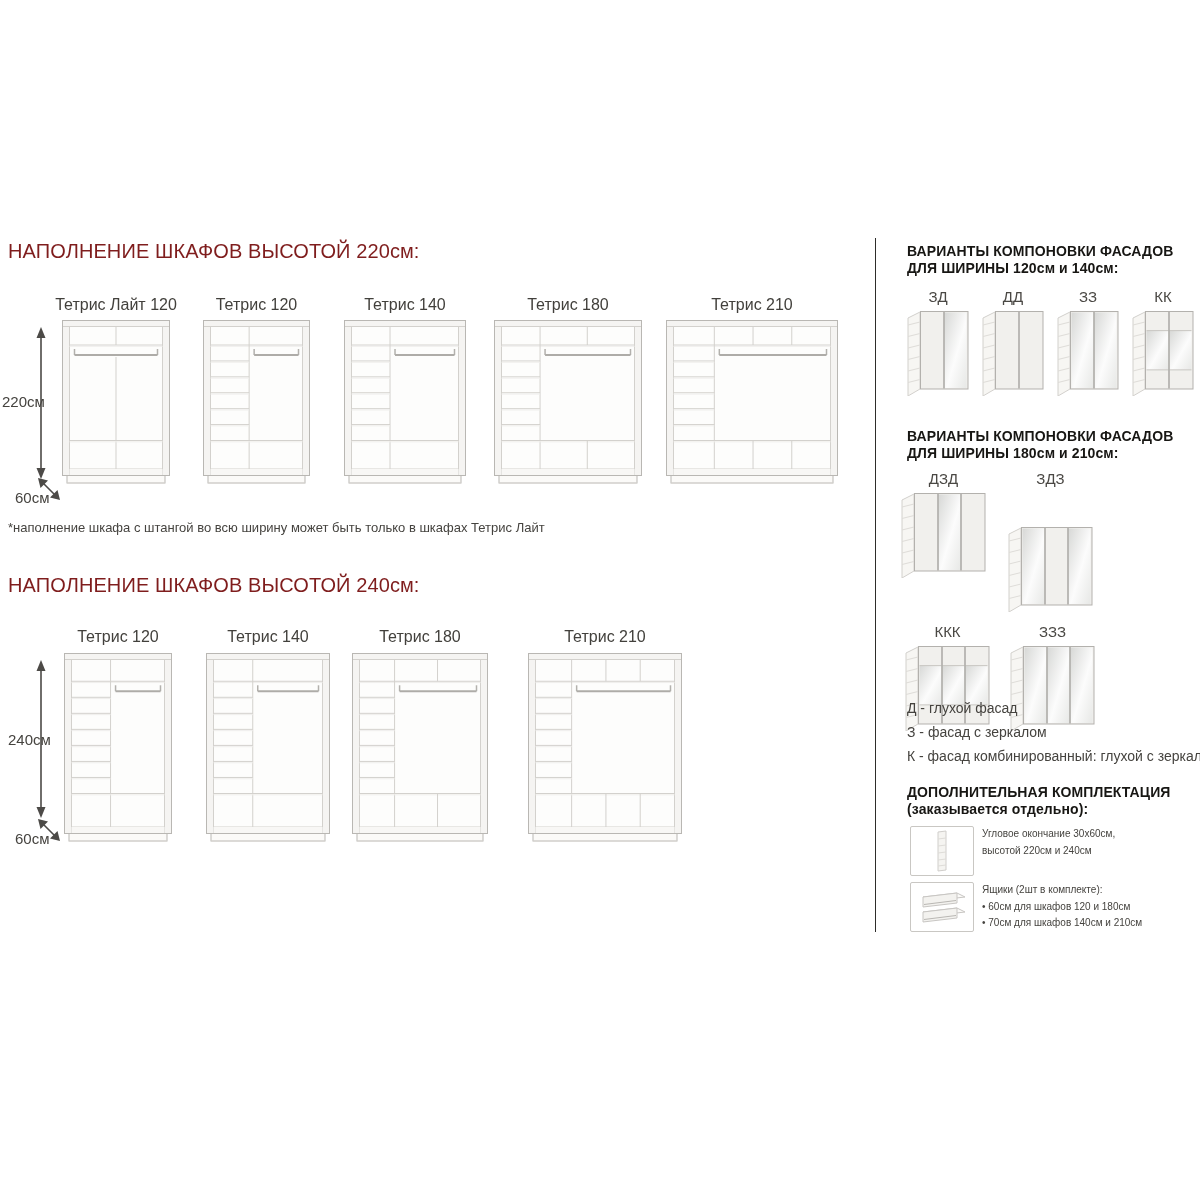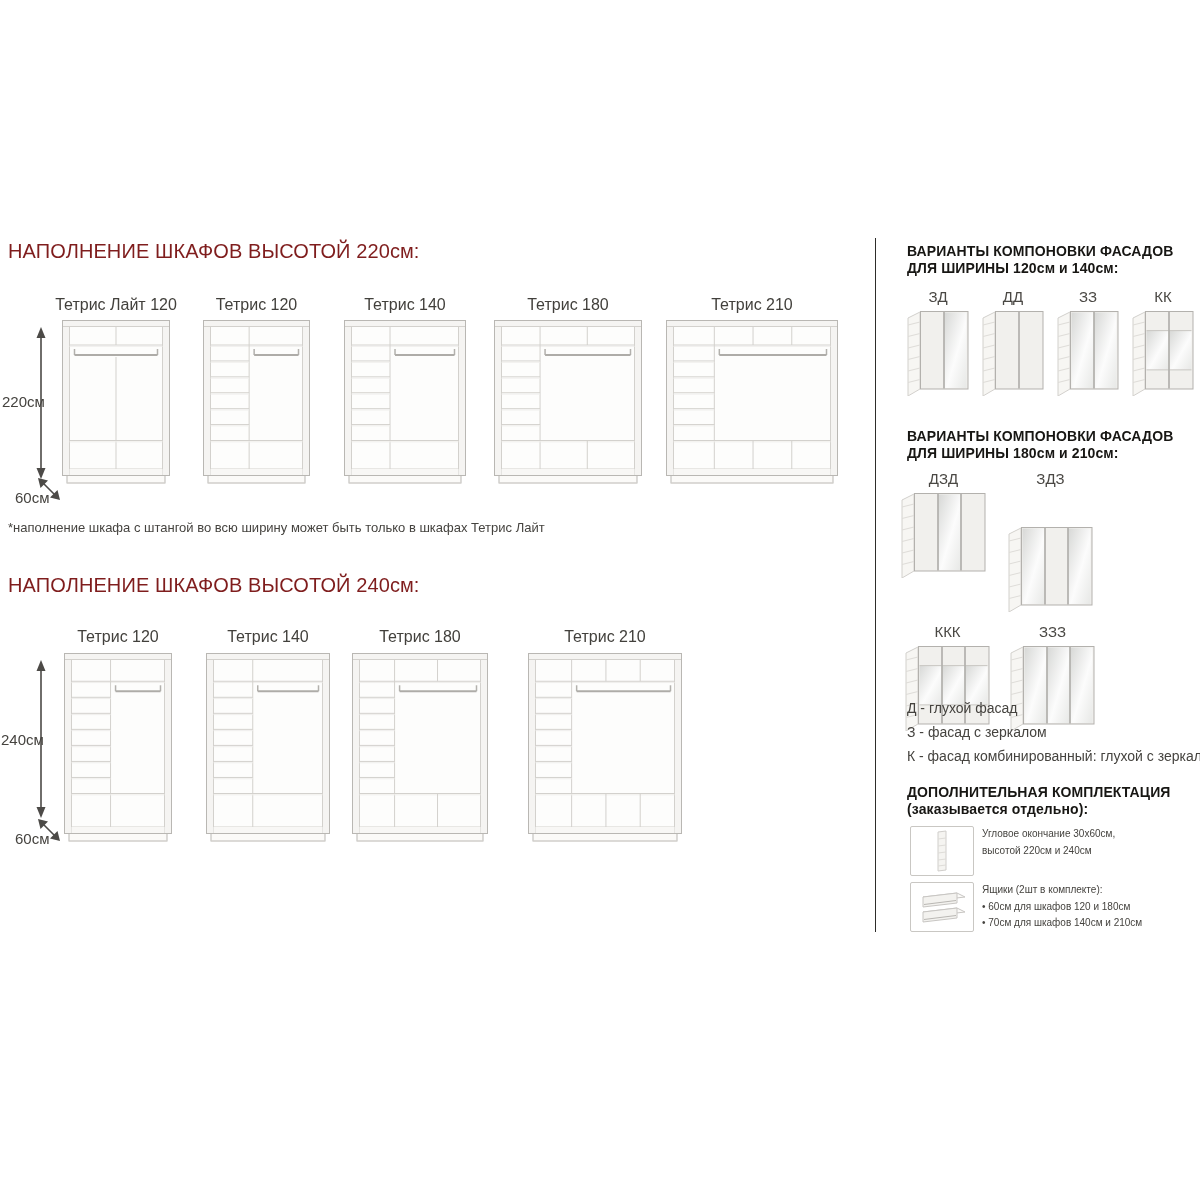--- a/index.html
+++ b/index.html
@@ -223,21 +223,21 @@
 
 <div class="abs footnote" style="left:8px;top:520px;">*наполнение шкафа с штангой во всю ширину может быть только в шкафах Тетрис Лайт</div>
 
 <div class="abs sec-title" style="left:8px;top:574px;">НАПОЛНЕНИЕ ШКАФОВ ВЫСОТОЙ 240см:</div>
 
 <div class="abs" style="left:33px;top:660px;width:16px;height:158px;"><svg width="16" height="158" viewBox="0 0 16 158">
     <polygon points="8,0 3.5,11 12.5,11" fill="#4c4a47"></polygon>
     <line x1="8" y1="9" x2="8" y2="149" stroke="#4c4a47" stroke-width="1.6"></line>
     <polygon points="8,158 3.5,147 12.5,147" fill="#4c4a47"></polygon>
   </svg></div>
-<div class="abs dim-label" style="left:1px;top:731px;">240см</div>
+<div class="abs dim-label" style="left:8px;top:731px;">240см</div>
 <div class="abs" style="left:36px;top:817px;width:26px;height:26px;"><svg width="26" height="26" viewBox="0 0 26 26">
     <polygon points="2,2 12,4.5 4.5,12" fill="#4c4a47"></polygon>
     <line x1="6" y1="6" x2="20" y2="20" stroke="#4c4a47" stroke-width="1.6"></line>
     <polygon points="24,24 14,21.5 21.5,14" fill="#4c4a47"></polygon>
   </svg></div>
 <div class="abs dim-label" style="left:15px;top:830px;">60см</div>
 
 <div class="wblock" style="left:64px;top:628px;width:108px;">
   <div class="w-label" style="margin-bottom:7px;">Тетрис 120</div>
   <div><svg width="108" height="190" viewBox="0 0 108 190">

